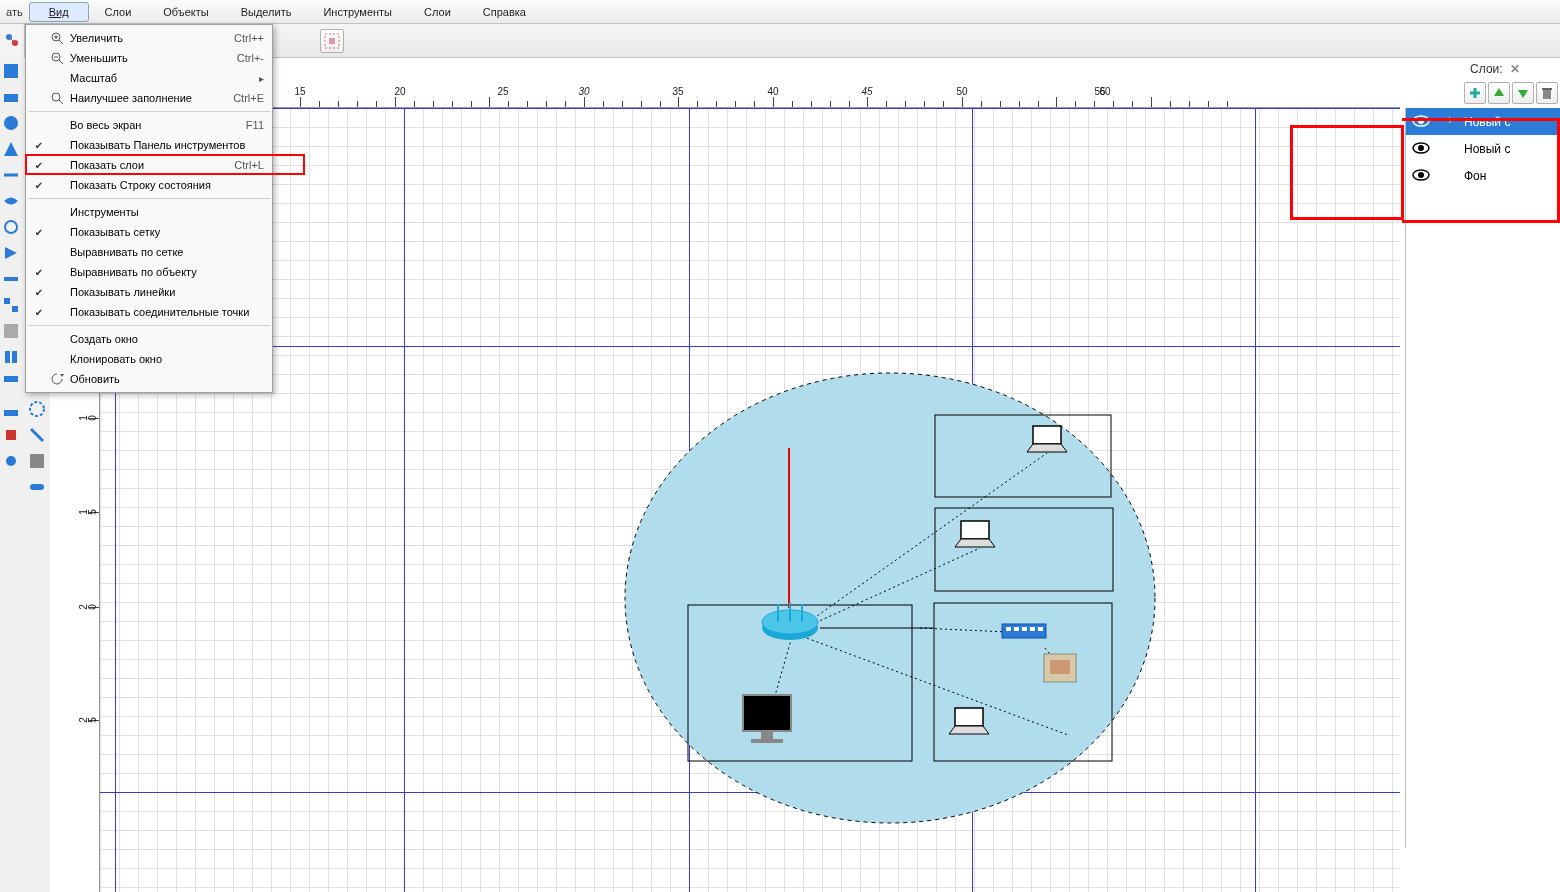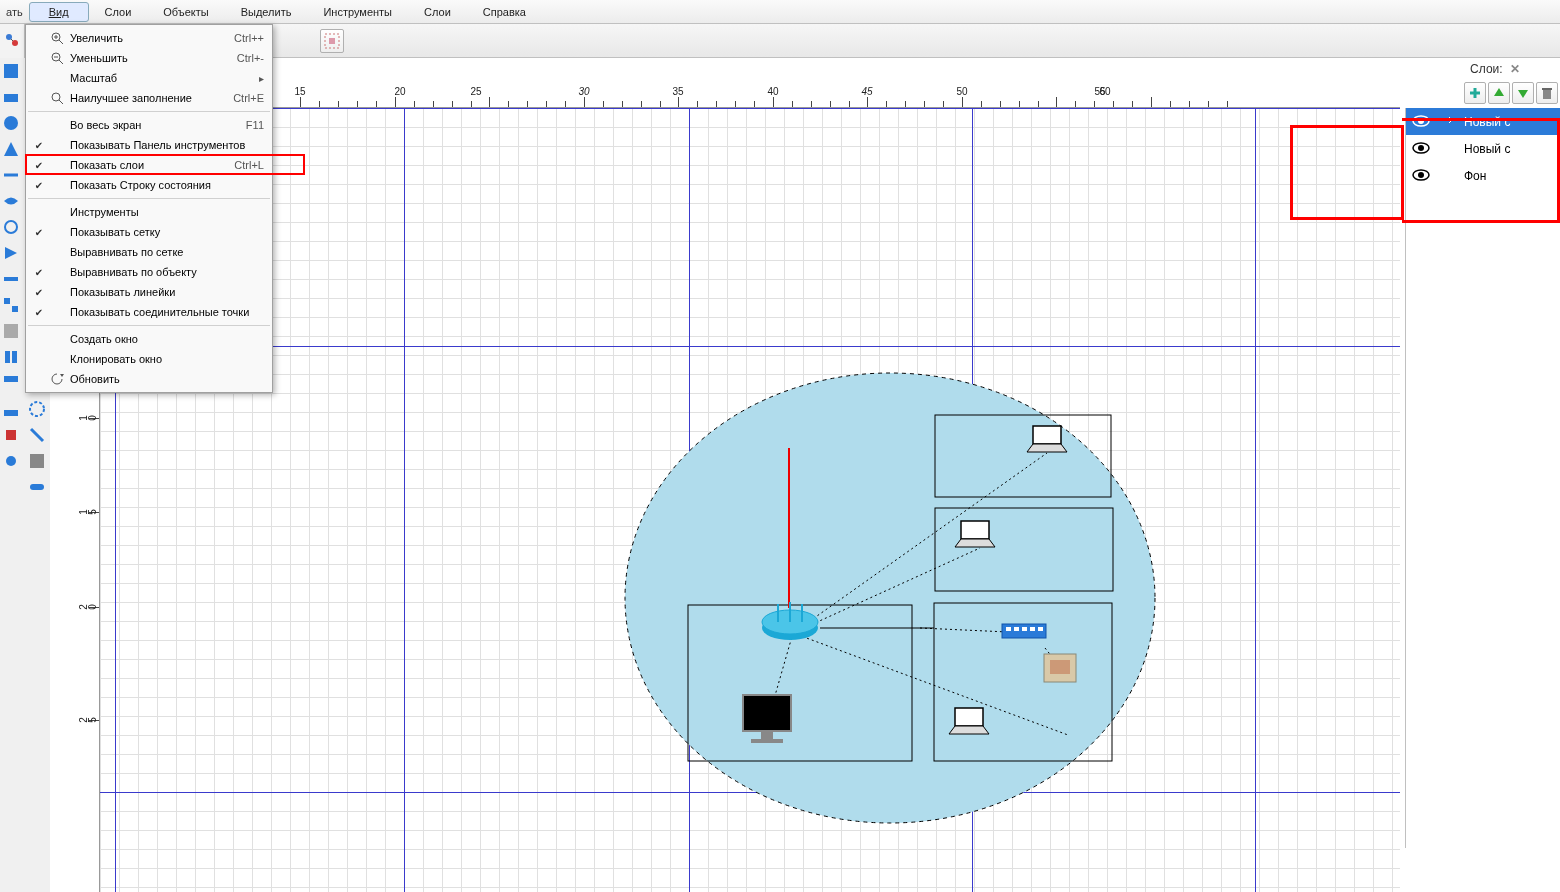--- a/index.html
+++ b/index.html
@@ -339,21 +339,21 @@
     <div class="tick" style="left: 238px;"></div>
     <div class="tick" style="left: 257px;"></div>
     <div class="tick" style="left: 276px;"></div>
     <div class="tick major" style="left: 295px;"></div>
     <div class="num" style="left: 280px; margin-left: 20px;">20</div>
     <div class="tick" style="left: 314px;"></div>
     <div class="tick" style="left: 333px;"></div>
     <div class="tick" style="left: 352px;"></div>
     <div class="tick" style="left: 371px;"></div>
     <div class="tick major" style="left: 389px;"></div>
-    <div class="num" style="left: 376px;">25</div>
+    <div class="num" style="left: 403px;">25</div>
     <div class="tick" style="left: 408px;"></div>
     <div class="tick" style="left: 427px;"></div>
     <div class="tick" style="left: 446px;"></div>
     <div class="tick" style="left: 465px;"></div>
     <div class="tick major" style="left: 484px;"></div>
     <div class="num" style="left: 484px; font-style: italic;">30</div>
     <div class="tick" style="left: 503px;"></div>
     <div class="tick" style="left: 522px;"></div>
     <div class="tick" style="left: 541px;"></div>
     <div class="tick" style="left: 560px;"></div>

